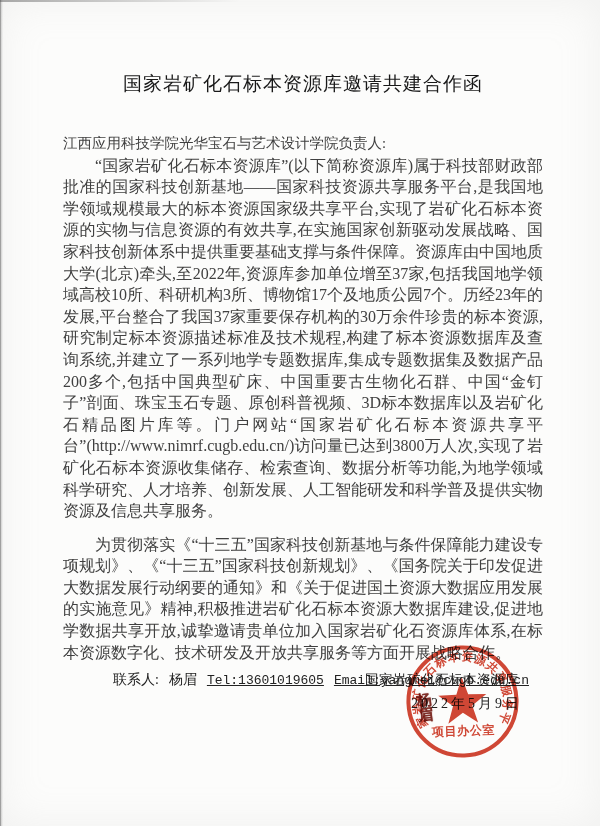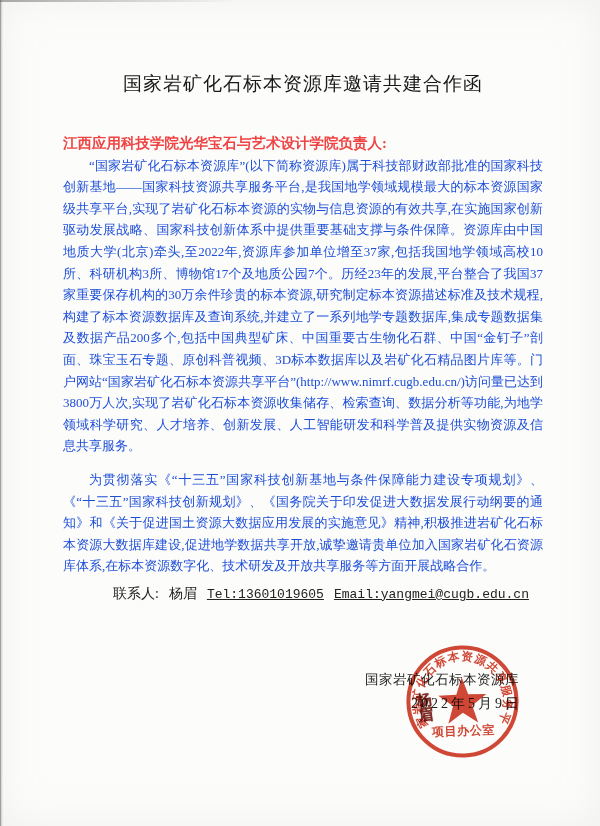--- a/index.html
+++ b/index.html
@@ -25,25 +25,25 @@
   .content{
     position:absolute;left:63px;top:0;width:480px;
   }
   .doc-title{
     margin:71px 0 0 0;
     font-size:19px;font-weight:normal;letter-spacing:1px;
     text-align:center;color:#181818;
   }
   .salutation{
     margin-top:36px;
-    font-size:14.5px;font-weight:bold;line-height:21.6px;color:#ef4444;
+    font-size:14.5px;font-weight:normal;line-height:21.6px;color:#404040;
   }
   .body-paragraph{
-    margin:0;font-size:13px;line-height:21.6px;
-    text-align:justify;text-indent:2em;color:#1d4ed8;
+    margin:0;font-size:16px;line-height:21.6px;
+    text-align:justify;text-indent:2em;color:#404040;
   }
   .body-paragraph + .body-paragraph{margin-top:12px;}
   .contact-line{
     margin-top:6px;padding-left:50px;
     font-size:14px;line-height:21.6px;color:#222;white-space:nowrap;
   }
   .contact-line .piece{margin-right:10px;}
   .contact-line .mono{font-family:"Liberation Mono","DejaVu Sans Mono",monospace;font-size:13px;text-decoration:underline;}
   .signature-name{
     position:absolute;left:365px;top:671px;

